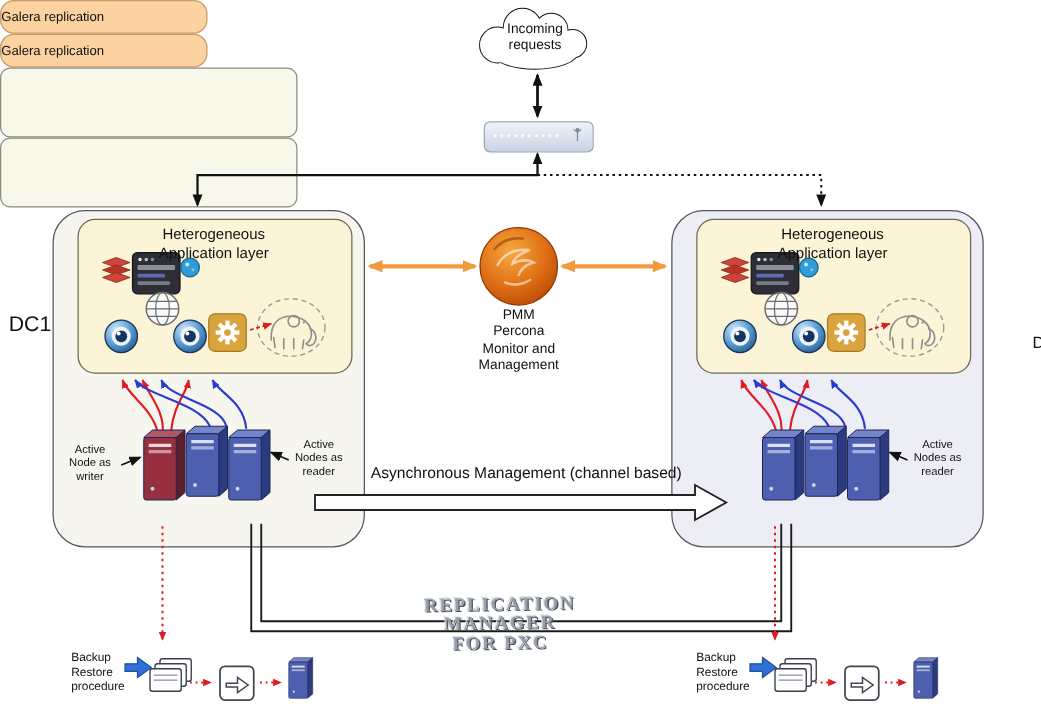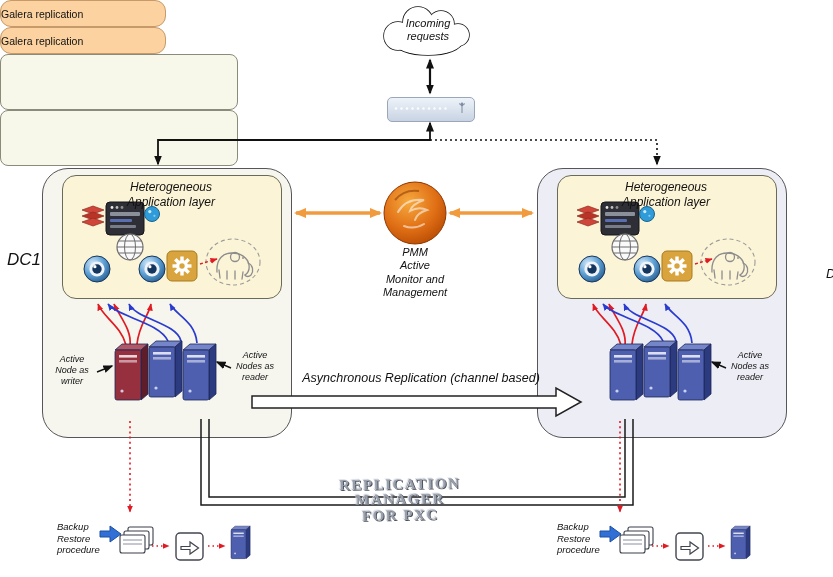--- a/index.html
+++ b/index.html
@@ -3,21 +3,21 @@
 <meta charset="utf-8">
 <style>
   html,body{margin:0;padding:0}
   body{
     width:833px;height:577px;position:relative;overflow:hidden;
     background:#fff;color:#111;
     font-family:"Liberation Sans",sans-serif;
   }
   .lbl{
     position:absolute;z-index:3;white-space:pre-line;text-align:center;
-    line-height:1.22;color:#111;font-style:italic;
+    line-height:1.22;color:#111;
   }
   .box{position:absolute;z-index:1}
   .dc{
     border:1.5px solid #55555a;border-radius:26px;
   }
   .dc1{left:42px;top:168px;width:248px;height:268px;background:var(--dc1-bg,#f6f6ee)}
   .dc2{left:537px;top:168px;width:248px;height:268px;background:var(--dc2-bg,#ededf6)}
   .applayer{
     border:1.3px solid #6a6a58;border-radius:14px;background:var(--applayer-bg,#fcf4d6);
     width:218px;height:122px;top:175px;
@@ -307,35 +307,35 @@
 
 <div class="lbl" style="left:6px;top:250px;width:36px;font-size:17px">DC1</div>
 <div class="lbl" style="left:820px;top:266px;width:38px;font-size:13px">DC2</div>
 
 <div class="lbl" style="left:92px;top:180px;width:158px;font-size:12px">Heterogeneous
 Application layer</div>
 <div class="lbl" style="left:587px;top:180px;width:158px;font-size:12px">Heterogeneous
 Application layer</div>
 
 <div class="lbl" style="left:368px;top:246px;width:94px;font-size:11px">PMM
-Active
+Percona
 Monitor and
 Management</div>
 
 <div class="lbl small" style="left:46px;top:354px;width:52px">Active
 Node as
 writer</div>
 <div class="lbl small" style="left:228px;top:350px;width:54px">Active
 Nodes as
 reader</div>
 <div class="lbl small" style="left:723px;top:350px;width:54px">Active
 Nodes as
 reader</div>
 
-<div class="lbl" style="left:266px;top:371px;width:310px;font-size:12.5px">Asynchronous Replication (channel based)</div>
+<div class="lbl" style="left:266px;top:371px;width:310px;font-size:12.5px">Asynchronous Management (channel based)</div>
 
 <div class="stamp">REPLICATION
 MANAGER
 FOR PXC</div>
 
 <div class="lbl" style="left:57px;top:521px;width:54px;font-size:9.5px;text-align:left">Backup
 Restore
 procedure</div>
 <div class="lbl" style="left:557px;top:521px;width:54px;font-size:9.5px;text-align:left">Backup
 Restore

